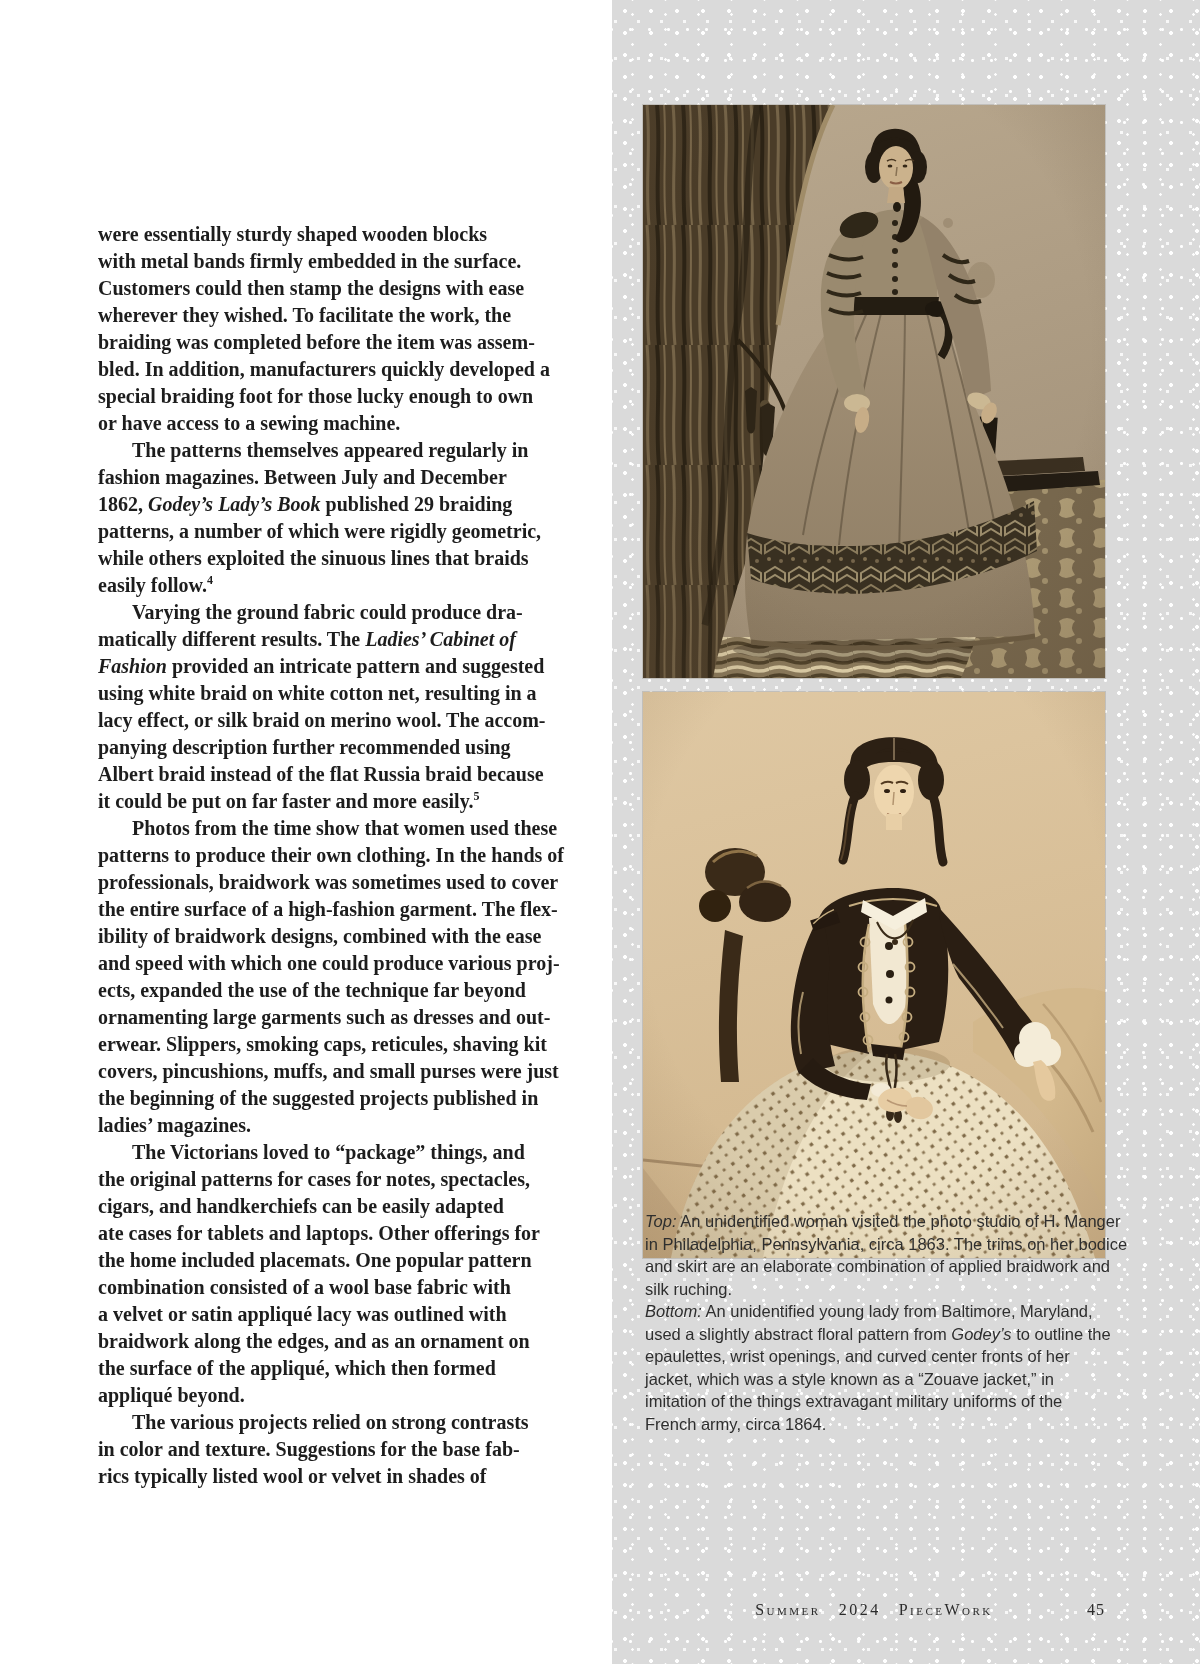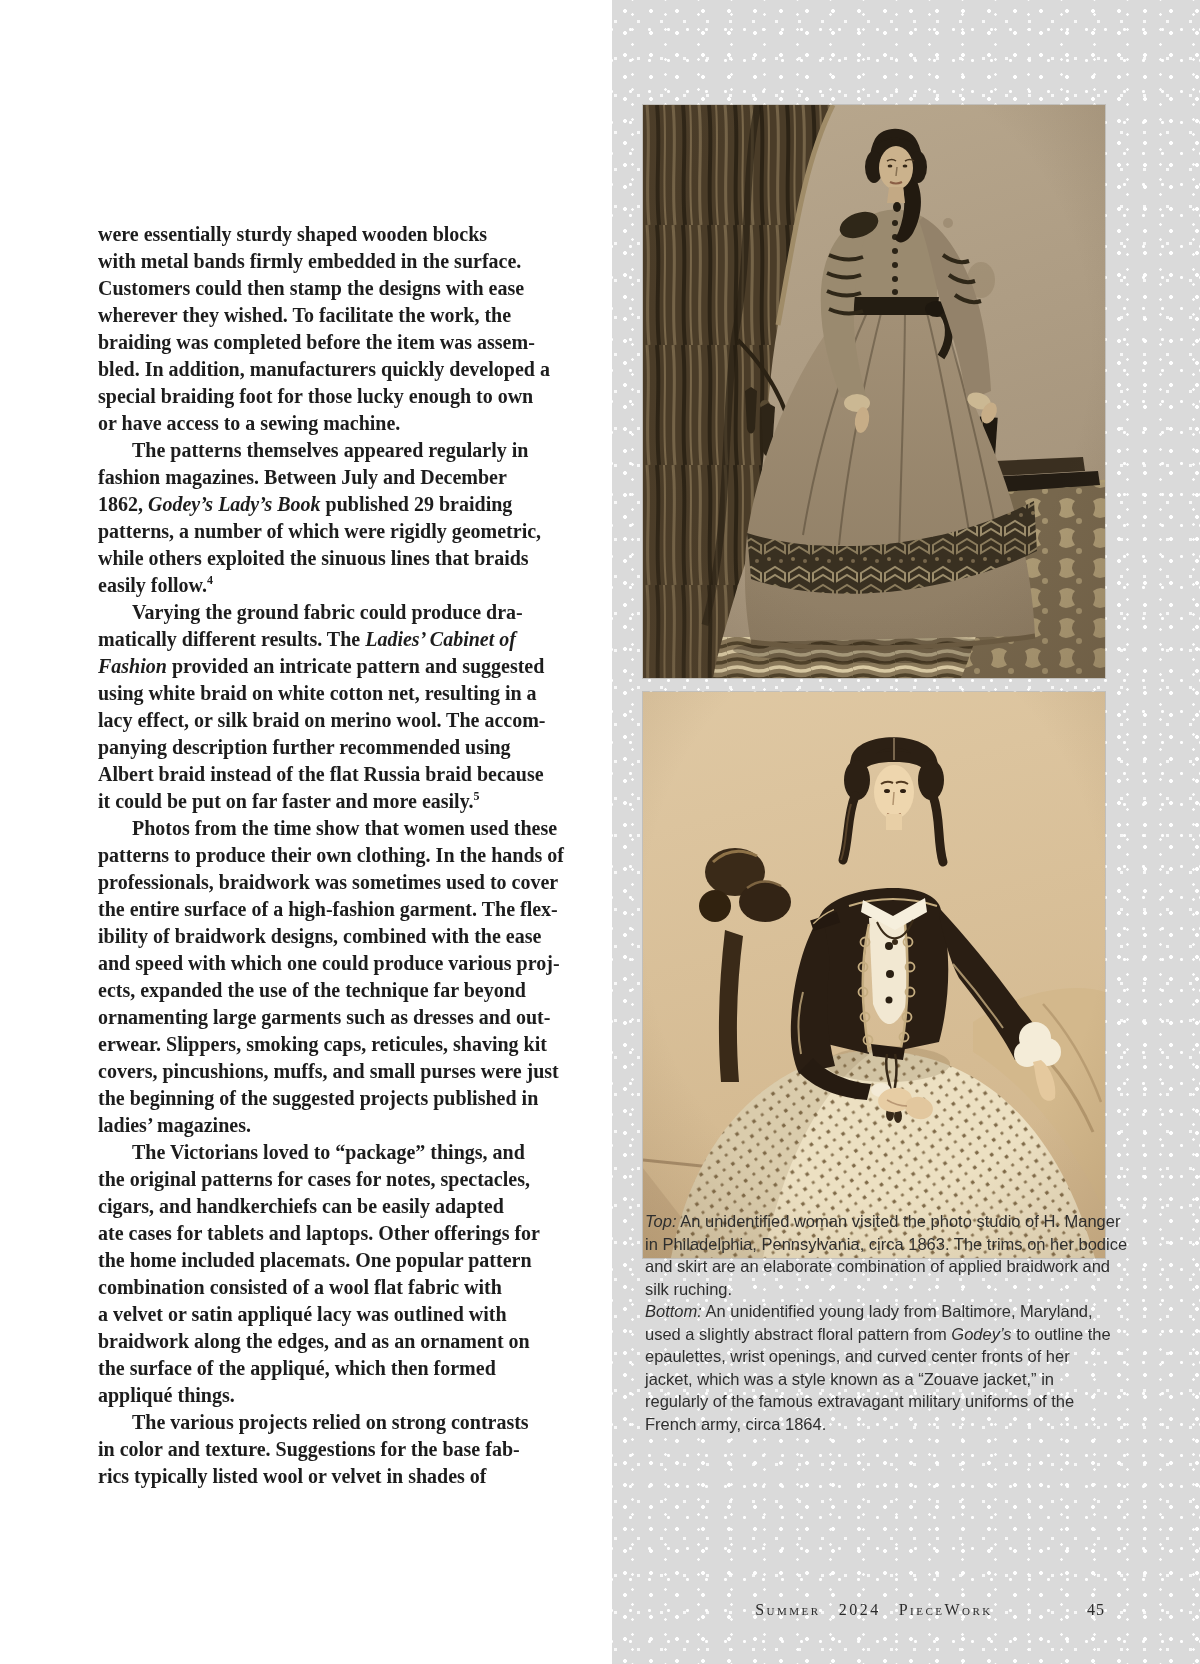--- a/index.html
+++ b/index.html
@@ -98,25 +98,25 @@
       <div class="line">covers, pincushions, muffs, and small purses were just</div>
       <div class="line">the beginning of the suggested projects published in</div>
       <div class="line">ladies’ magazines.</div>
     </div>
     <div>
       <div class="line indent">The Victorians loved to “package” things, and</div>
       <div class="line">the original patterns for cases for notes, spectacles,</div>
       <div class="line">cigars, and handkerchiefs can be easily adapted</div>
       <div class="line">ate cases for tablets and laptops. Other offerings for</div>
       <div class="line">the home included placemats. One popular pattern</div>
-      <div class="line">combination consisted of a wool flat fabric with</div>
+      <div class="line">combination consisted of a wool base fabric with</div>
       <div class="line">a velvet or satin appliqué lacy was outlined with</div>
       <div class="line">braidwork along the edges, and as an ornament on</div>
       <div class="line">the surface of the appliqué, which then formed</div>
-      <div class="line">appliqué things.</div>
+      <div class="line">appliqué beyond.</div>
     </div>
     <div>
       <div class="line indent">The various projects relied on strong contrasts</div>
       <div class="line">in color and texture. Suggestions for the base fab-</div>
       <div class="line">rics typically listed wool or velvet in shades of</div>
     </div>
   </div>
 
 <div class="photo" id="photo-top">
 <svg width="462" height="573" viewBox="0 0 462 573" xmlns="http://www.w3.org/2000/svg">
@@ -374,21 +374,21 @@
 
 <div class="captions">
     <div class="cap-line"><i>Top:</i> An unidentified woman visited the photo studio of H. Manger</div>
     <div class="cap-line">in Philadelphia, Pennsylvania, circa 1863. The trims on her bodice</div>
     <div class="cap-line">and skirt are an elaborate combination of applied braidwork and</div>
     <div class="cap-line">silk ruching.</div>
     <div class="cap-line"><i>Bottom:</i> An unidentified young lady from Baltimore, Maryland,</div>
     <div class="cap-line">used a slightly abstract floral pattern from <i>Godey’s</i> to outline the</div>
     <div class="cap-line">epaulettes, wrist openings, and curved center fronts of her</div>
     <div class="cap-line">jacket, which was a style known as a “Zouave jacket,” in</div>
-    <div class="cap-line">regularly of the famous extravagant military uniforms of the</div>
+    <div class="cap-line">imitation of the things extravagant military uniforms of the</div>
     <div class="cap-line">French army, circa 1864.</div>
   </div>
 
 <div class="footer">
   <div class="footer-center">
     <span>Summer</span><span>2024</span><span>PieceWork</span>
   </div>
   <span class="pagenum">45</span>
 </div>
 

